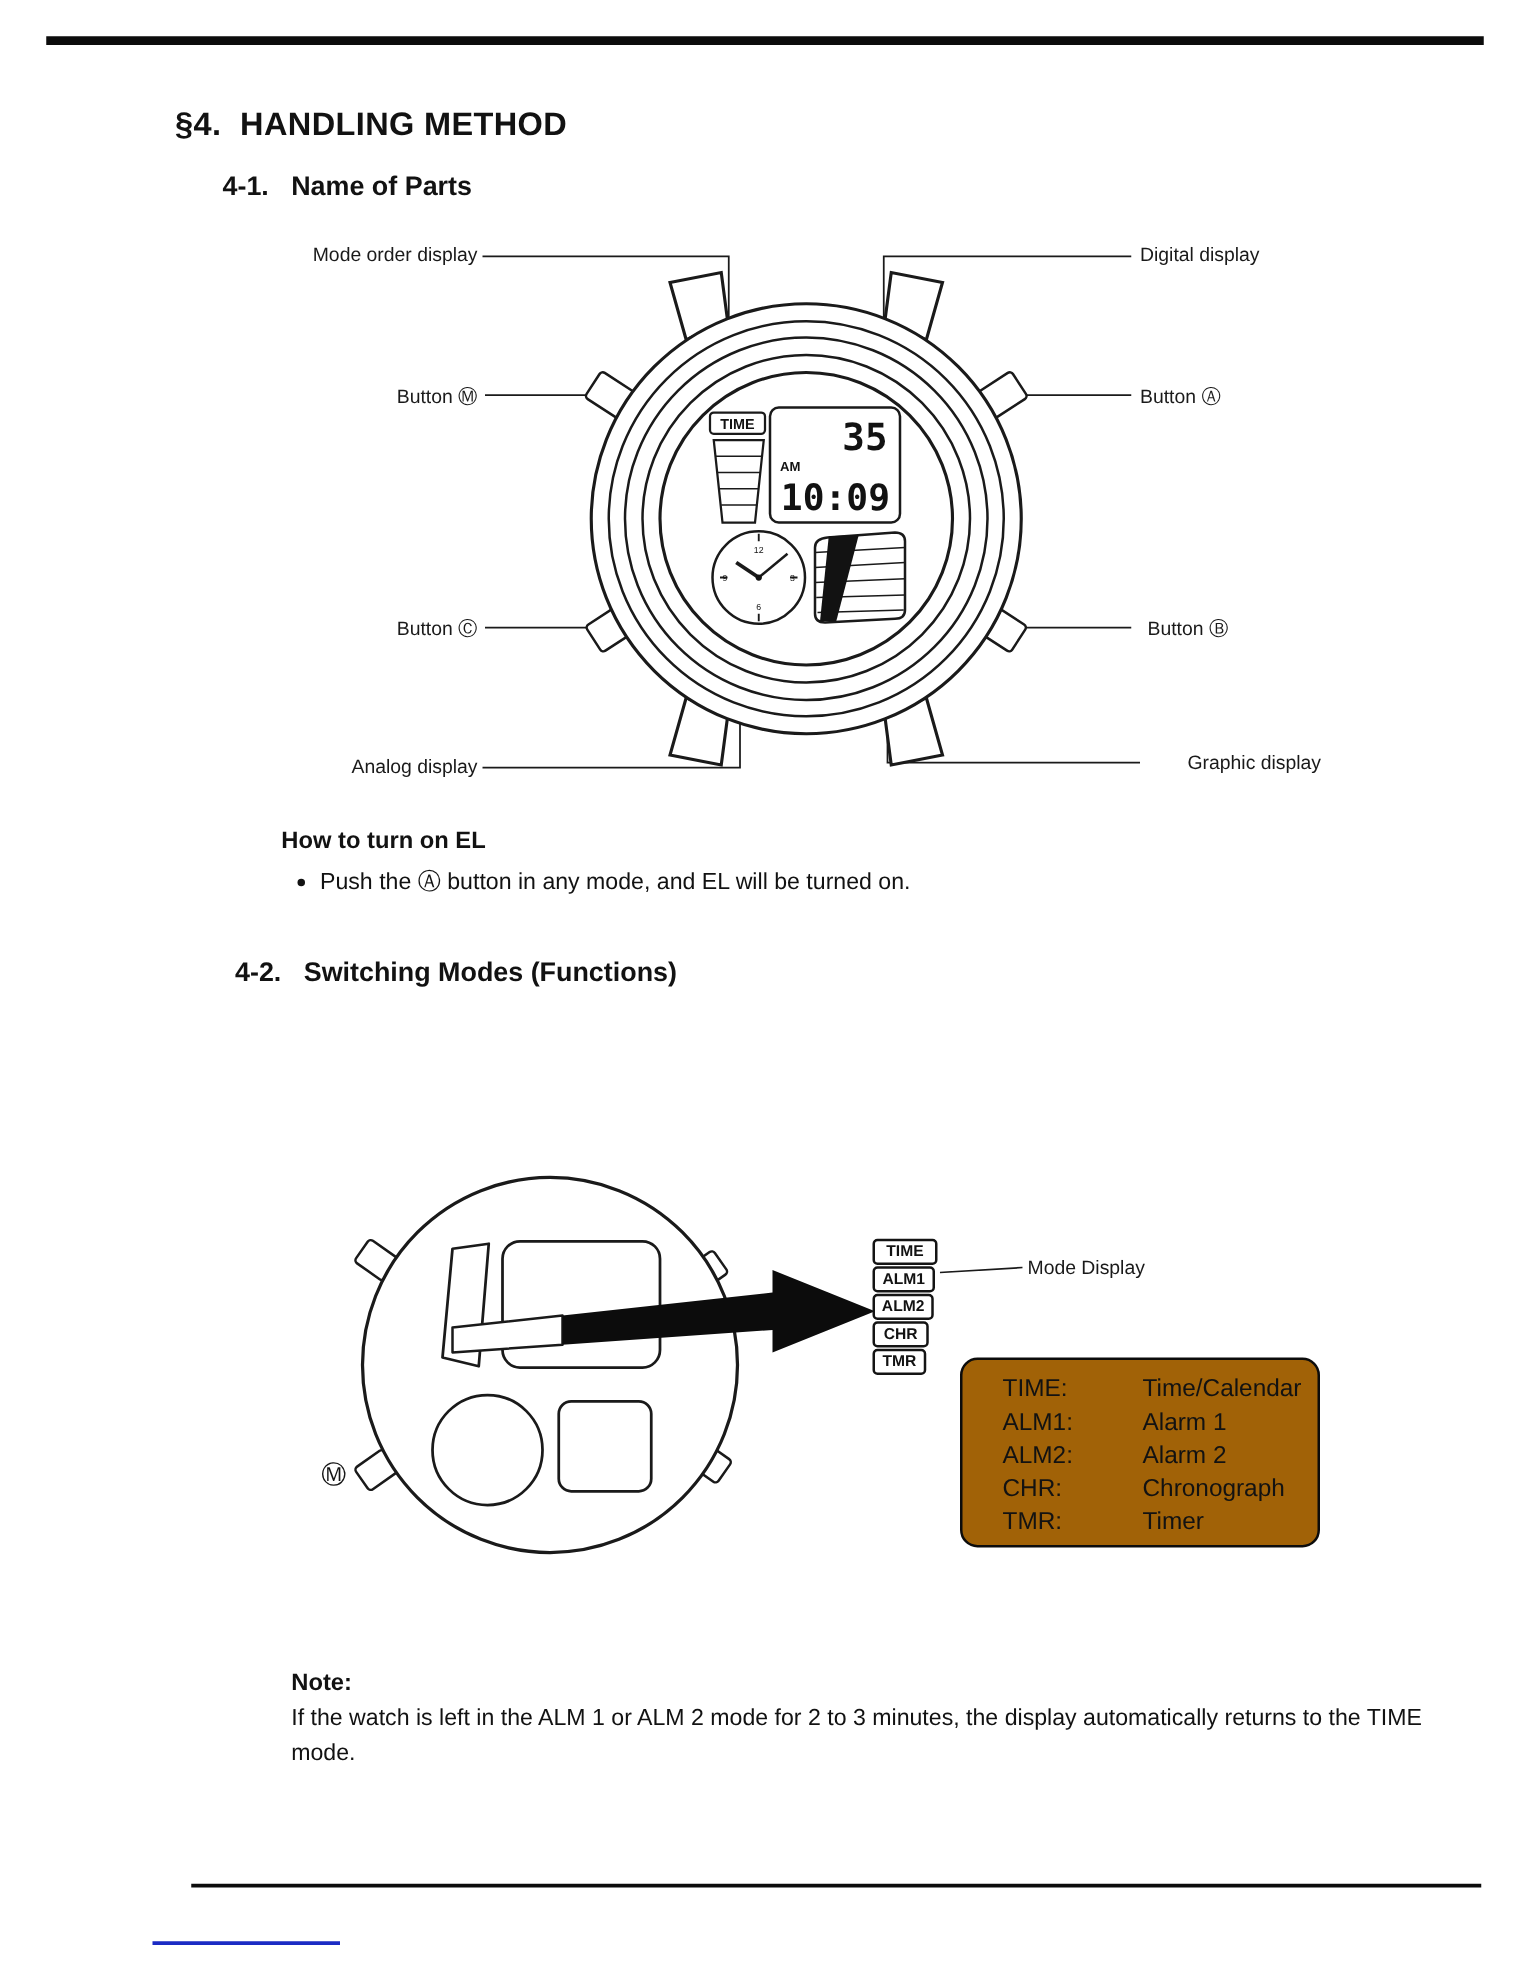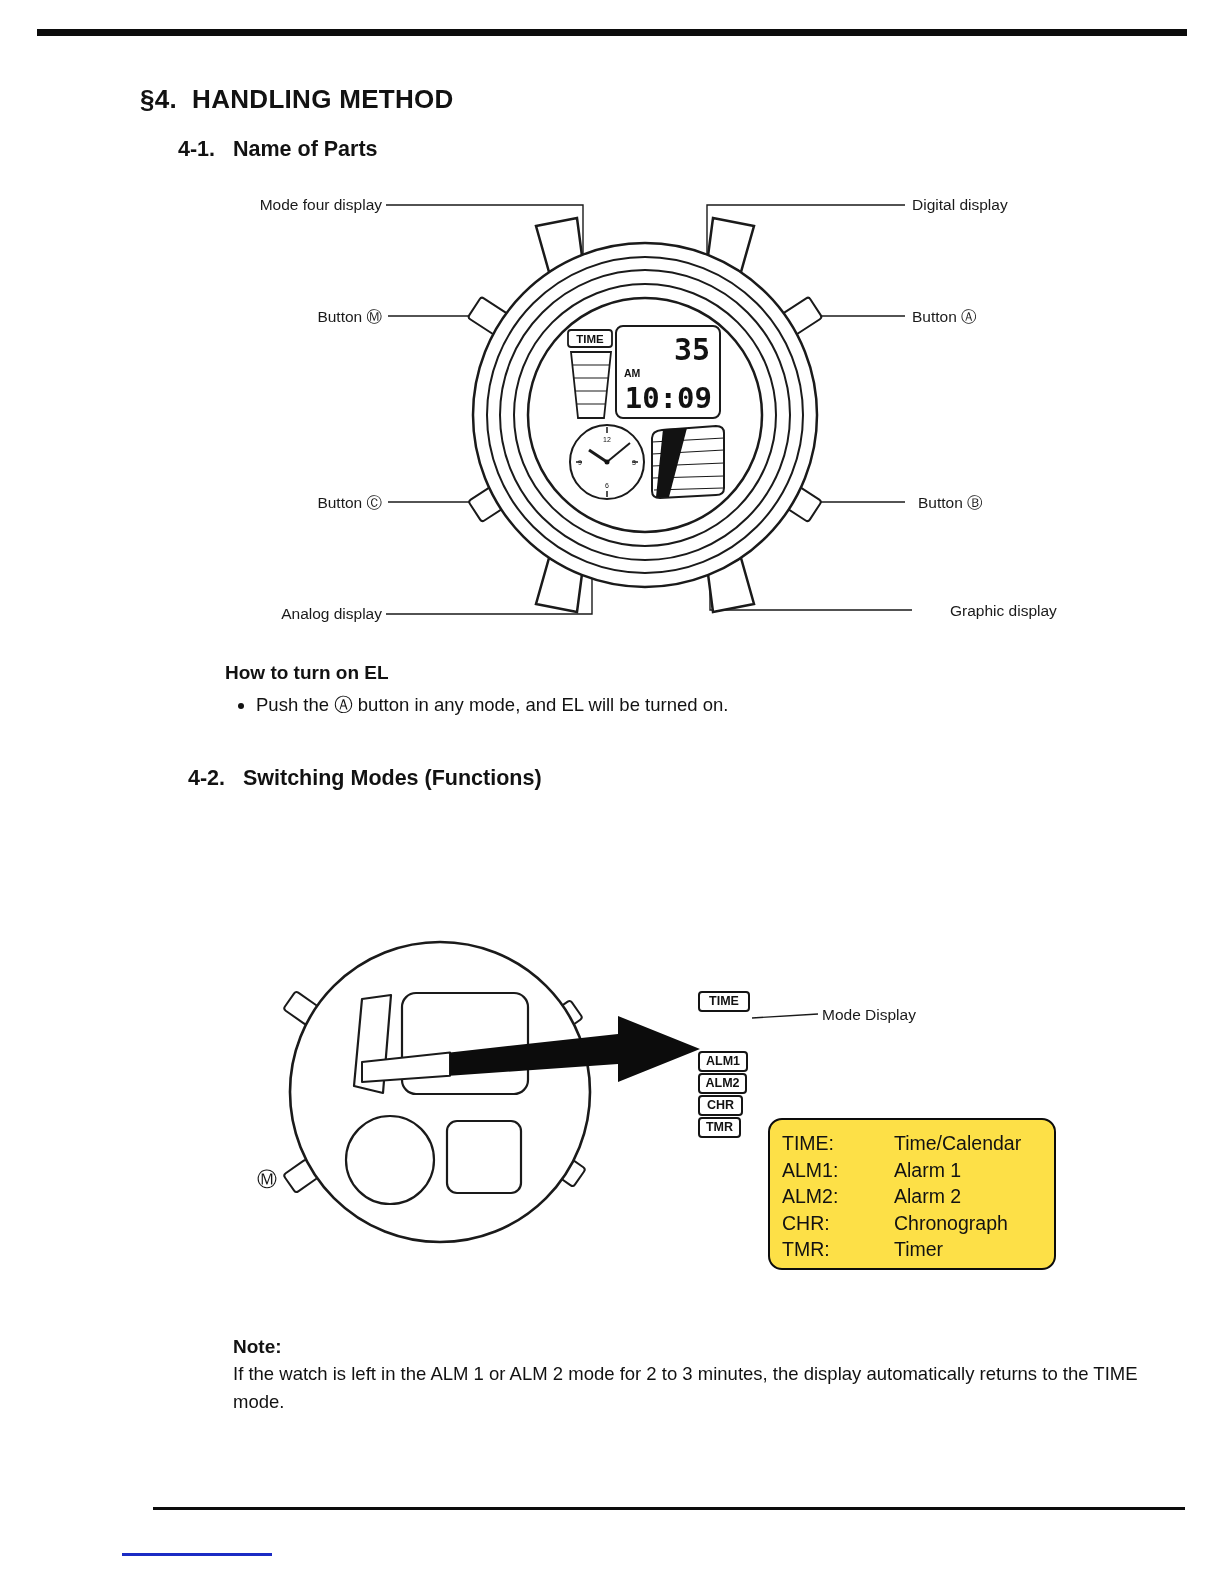--- a/index.html
+++ b/index.html
@@ -15,26 +15,26 @@
   .lbl{position:absolute;font-size:15.5px;white-space:nowrap;color:#1a1a1a;}
   .lbl.r{text-align:right;}
   .rule{position:absolute;background:#0c0c0c;}
   .blue-line{position:absolute;background:#1b2bc4;}
   ul.bullet{margin:0;padding-left:24px;list-style:disc;}
   ul.bullet li{font-size:18.5px;line-height:1.45;}
   .mode-stack{position:absolute;display:flex;flex-direction:column;gap:1px;}
   .mode-box{border:2px solid #141414;border-radius:4px;background:#fff;height:17px;
             font-size:12.5px;font-weight:bold;text-align:center;line-height:16px;}
   .mode-box:nth-child(1){width:48px;}
-  .mode-box:nth-child(2){width:46px;margin-top:38px;}
+  .mode-box:nth-child(2){width:46px;}
   .mode-box:nth-child(3){width:45px;}
   .mode-box:nth-child(4){width:41px;}
   .mode-box:nth-child(5){width:39px;}
-  .legend-box{position:absolute;border:2.5px solid #0c0c0c;border-radius:14px;background:#fde047;
-              padding:10px 0 0 12px;box-sizing:border-box;margin-top:32px;}
+  .legend-box{position:absolute;border:2.5px solid #0c0c0c;border-radius:14px;background:#a16207;
+              padding:10px 0 0 32px;box-sizing:border-box;}
   .legend-row{display:flex;font-size:19.5px;line-height:26.6px;}
   .legend-abbr{width:112px;}
   .m-mark{position:absolute;font-size:20px;color:#141414;}
   svg{position:absolute;left:0;}
   svg text{font-family:"Liberation Sans","DejaVu Sans",sans-serif;fill:#121212;}
   .seg{font-family:"DejaVu Sans Mono",monospace;font-weight:bold;}
 </style>
 </head>
 <body>
 
@@ -104,21 +104,21 @@
     <text x="607" y="308" font-size="7" text-anchor="middle">6</text>
     <text x="580" y="285" font-size="7" text-anchor="middle">9</text>
 
     <g>
       <path d="M662,250 L716,246 Q724,246 724,253 L724,308 Q724,315 716,315 L660,318 Q652,318 652,311 L652,258 Q652,251 662,250 Z" fill="#fff" stroke="#1a1a1a" stroke-width="2"></path>
       <path d="M652,262 L724,258 M652,274 L724,270 M652,286 L724,283 M653,298 L724,296 M654,310 L723,308" stroke="#1a1a1a" stroke-width="1.2" fill="none"></path>
       <path d="M663,249 L687,248 L669,317 L656,317 Z" fill="#121212"></path>
     </g>
   </svg>
 
-  <div class="lbl r" style="left:160px;top:196px;width:222px;">Mode four display</div>
+  <div class="lbl r" style="left:160px;top:196px;width:222px;">Mode order display</div>
   <div class="lbl" style="left:912px;top:196px;">Digital display</div>
   <div class="lbl r" style="left:160px;top:307px;width:222px;">Button Ⓜ</div>
   <div class="lbl" style="left:912px;top:307px;">Button Ⓐ</div>
   <div class="lbl r" style="left:160px;top:493px;width:222px;">Button Ⓒ</div>
   <div class="lbl" style="left:918px;top:493px;">Button Ⓑ</div>
   <div class="lbl r" style="left:160px;top:605px;width:222px;">Analog display</div>
   <div class="lbl" style="left:918px;top:602px;margin-left:32px;">Graphic display</div>
 
   <div class="abs h3" style="left:225px;top:662px;">How to turn on EL</div>
   <ul class="bullet abs" style="left:232px;top:692px;width:900px;">

